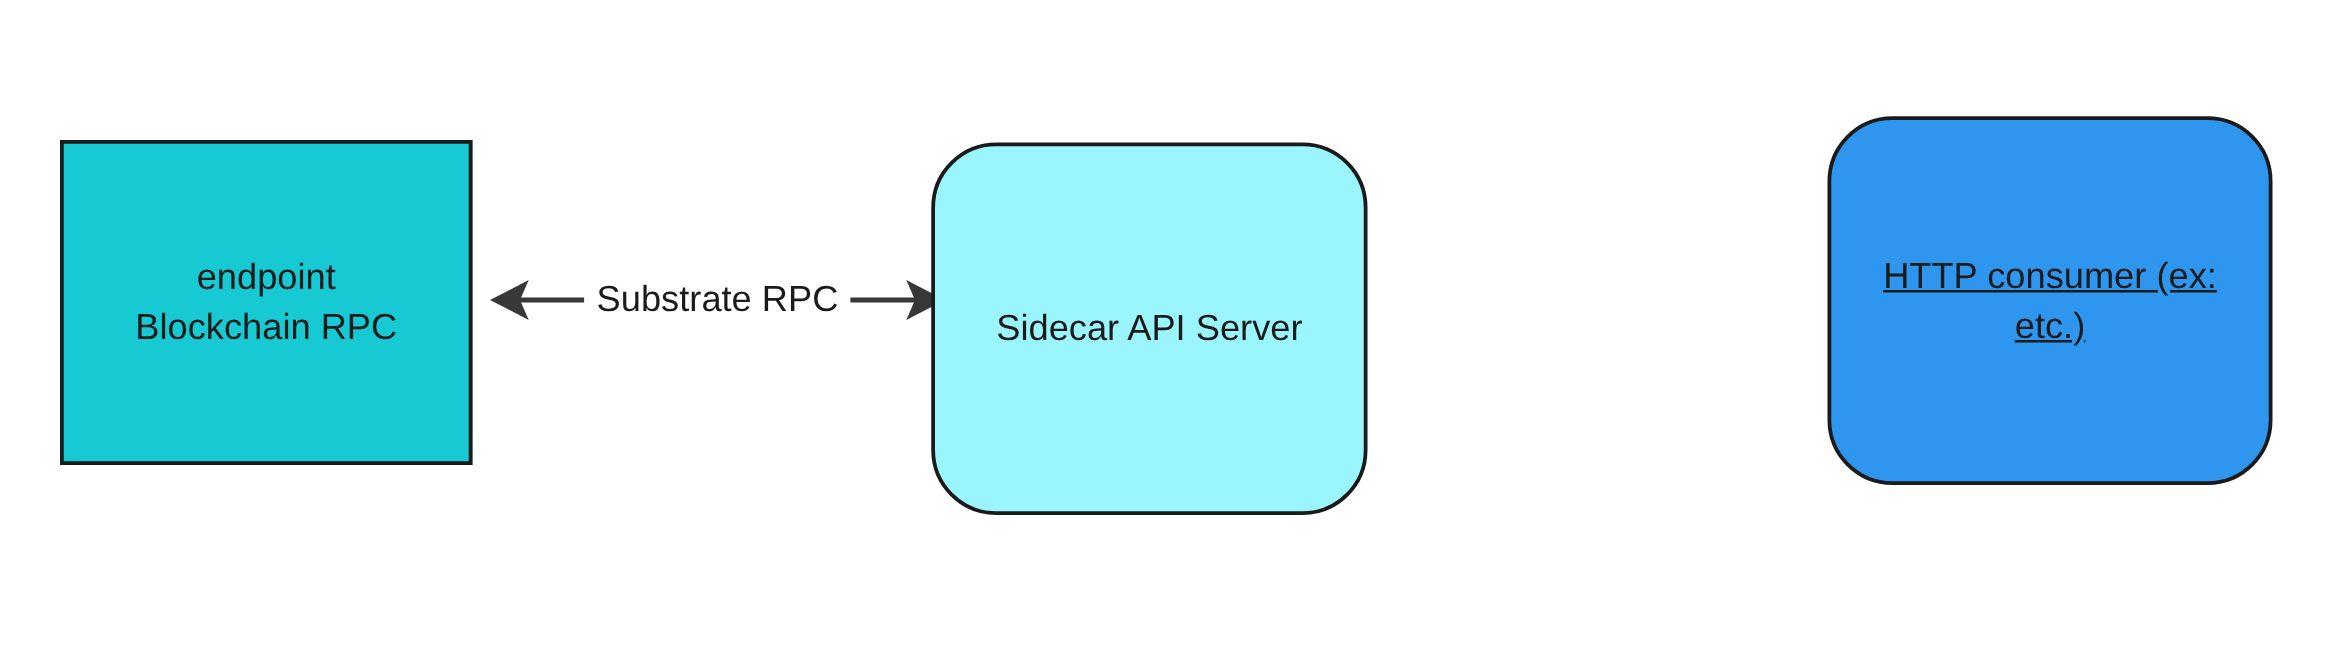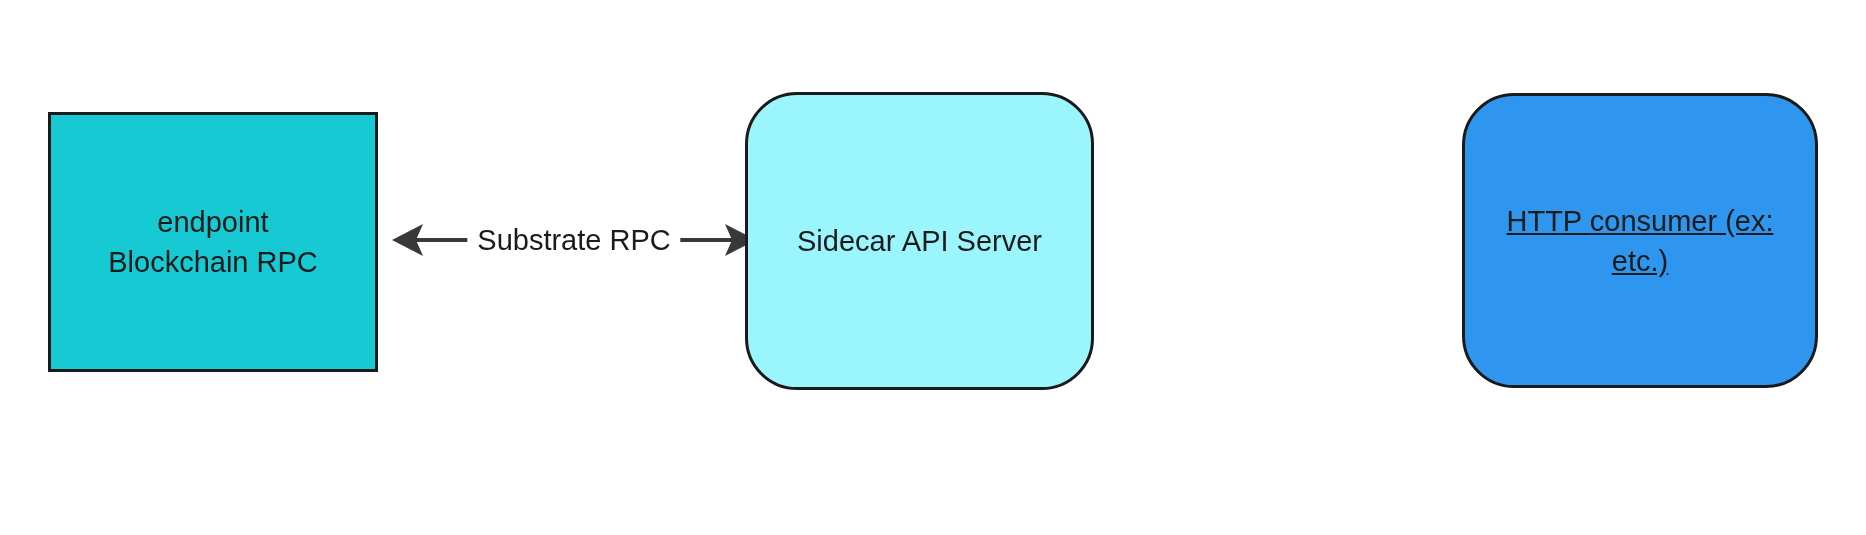--- a/index.html
+++ b/index.html
@@ -89,21 +89,21 @@
 
   <div class="edge" id="edge-substrate">
     <svg width="368" height="44" viewBox="0 0 368 44">
       <line x1="22" y1="22" x2="346" y2="22" stroke="#383838" stroke-width="4" style="stroke: rgb(56, 56, 56);"></line>
       <polygon points="2,22 33,6 26,22 33,38" fill="#383838" style="fill: rgb(56, 56, 56);"></polygon>
       <polygon points="366,22 335,6 342,22 335,38" fill="#383838" style="fill: rgb(56, 56, 56);"></polygon>
     </svg>
     <span class="edge-label">Substrate RPC</span>
   </div>
 
-  <div class="node" id="node-sidecar" style="background-color: rgb(155, 245, 252);">
+  <div class="node" id="node-sidecar" style="background-color: rgb(155, 245, 252); margin-top: 22px;">
     <span class="node-line">Sidecar API Server</span>
   </div>
 
 
   <div class="node" id="node-http" style="background-color: rgb(46, 150, 238);">
     <span class="node-line">HTTP consumer (ex:</span>
     <span class="node-line">etc.)</span>
   </div>
 
 </div>

